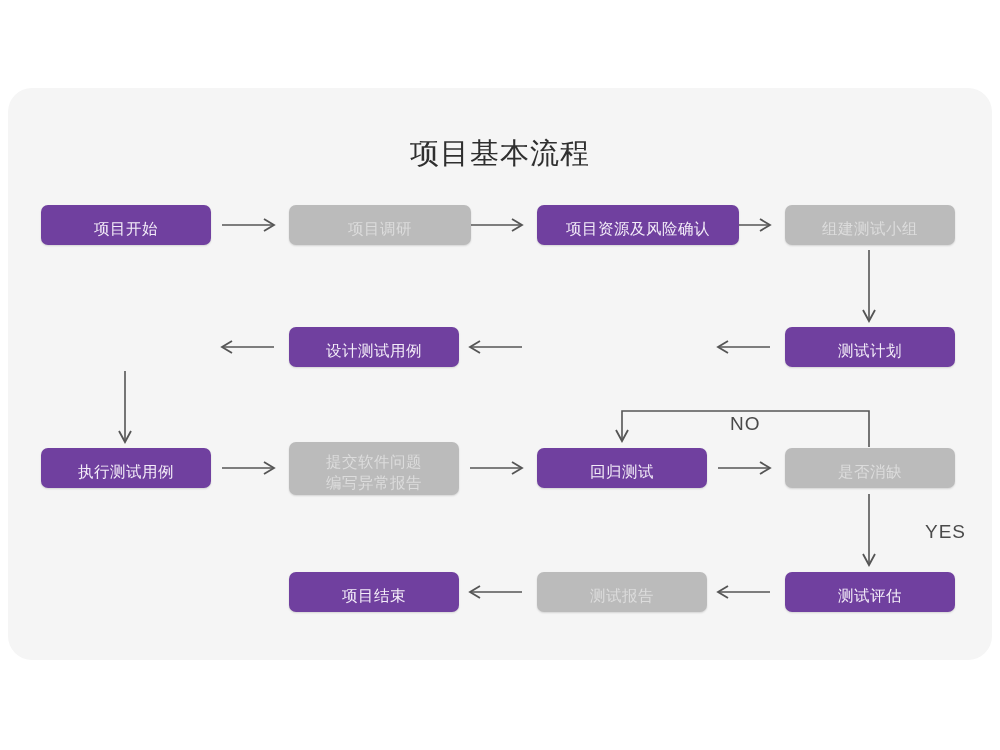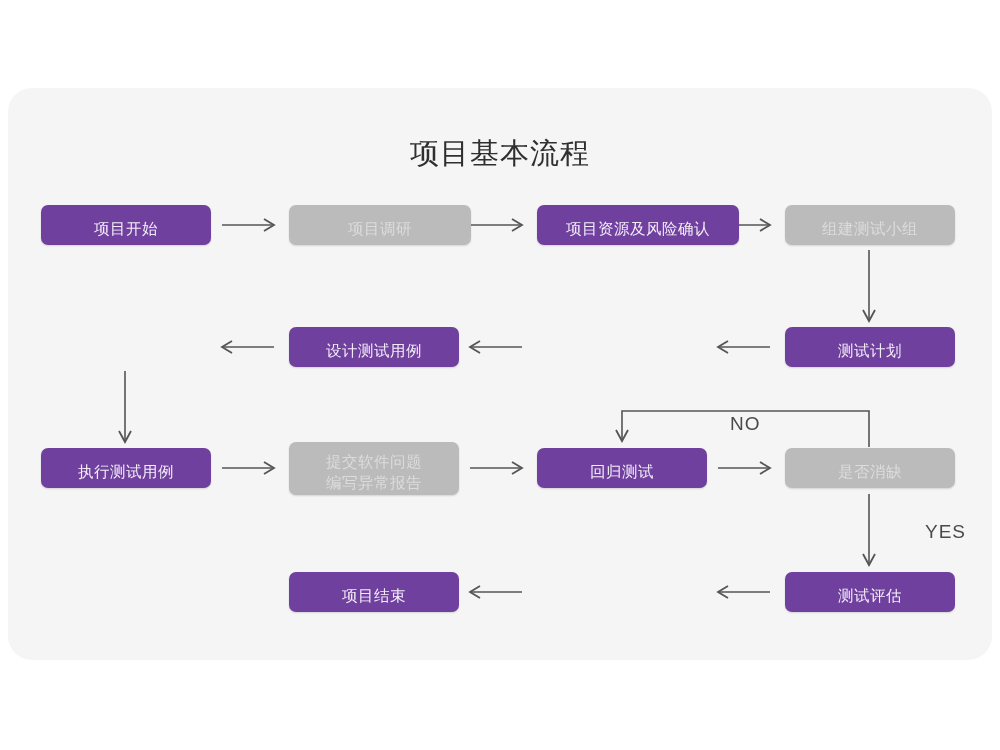--- a/index.html
+++ b/index.html
@@ -201,20 +201,23 @@
   <div class="node purple" style="left:537px; top:448px; width:170px; height:40px;">
     <span class="lbl">回归测试</span>
   </div>
   <div class="node gray" style="left:785px; top:448px; width:170px; height:40px;">
     <span class="lbl">是否消缺</span>
   </div>
 
   <div class="node purple" style="left:289px; top:572px; width:170px; height:40px;">
     <span class="lbl">项目结束</span>
   </div>
+  <div class="node gray" style="left:537px; top:572px; width:170px; height:40px;">
+    <span class="lbl">测试报告</span>
+  </div>
   <div class="node purple" style="left:785px; top:572px; width:170px; height:40px;">
     <span class="lbl">测试评估</span>
   </div>
 
   <div class="edge-label" style="left:730px; top:413px;">NO</div>
   <div class="edge-label" style="left:880px; top:521px;margin-left:45px;">YES</div>
 
 </div>
 
 </body></html>

